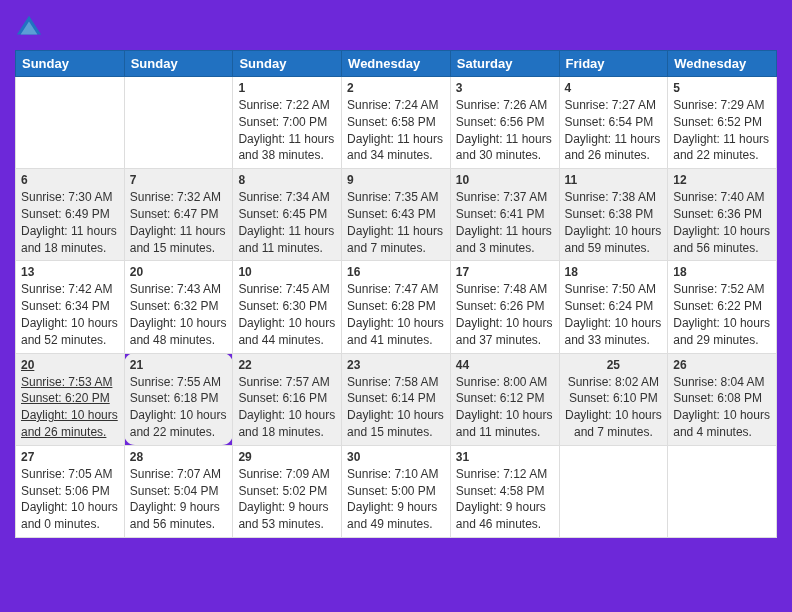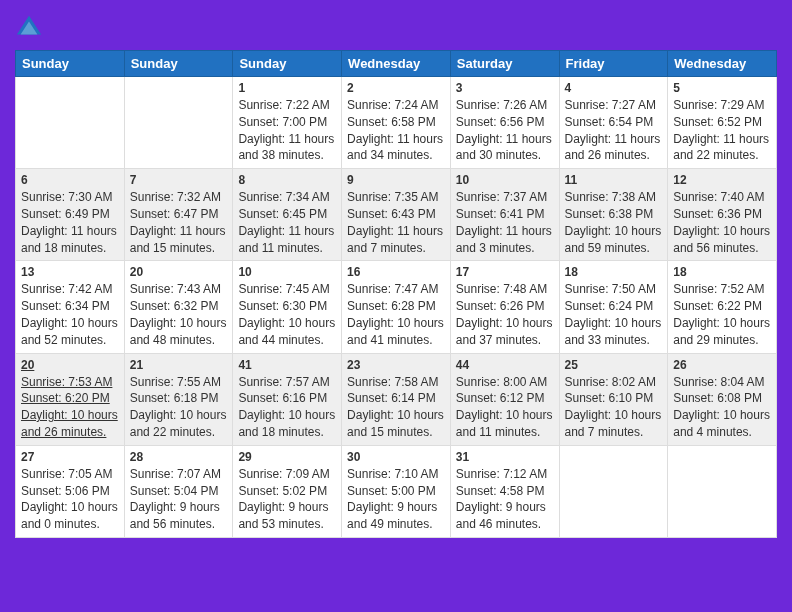--- a/index.html
+++ b/index.html
@@ -219,37 +219,37 @@
           <td>
             <span class="day-num">18</span>
             <div class="day-info">Sunrise: 7:52 AM<br>Sunset: 6:22 PM<br>Daylight: 10 hours and 29 minutes.</div>
           </td>
         </tr>
         <tr class="week-row">
           <td style="background: rgb(239, 239, 239); text-decoration: underline;">
             <span class="day-num">20</span>
             <div class="day-info">Sunrise: 7:53 AM<br>Sunset: 6:20 PM<br>Daylight: 10 hours and 26 minutes.</div>
           </td>
-          <td style="background: rgb(239, 239, 239);">
+          <td style="background: rgb(239, 239, 239); border-radius: 11px;">
             <span class="day-num">21</span>
             <div class="day-info">Sunrise: 7:55 AM<br>Sunset: 6:18 PM<br>Daylight: 10 hours and 22 minutes.</div>
           </td>
           <td style="background: rgb(239, 239, 239);">
-            <span class="day-num">41</span>
+            <span class="day-num">22</span>
             <div class="day-info">Sunrise: 7:57 AM<br>Sunset: 6:16 PM<br>Daylight: 10 hours and 18 minutes.</div>
           </td>
           <td style="background: rgb(239, 239, 239);">
             <span class="day-num">23</span>
             <div class="day-info">Sunrise: 7:58 AM<br>Sunset: 6:14 PM<br>Daylight: 10 hours and 15 minutes.</div>
           </td>
           <td style="background: rgb(239, 239, 239);">
             <span class="day-num">44</span>
             <div class="day-info">Sunrise: 8:00 AM<br>Sunset: 6:12 PM<br>Daylight: 10 hours and 11 minutes.</div>
           </td>
-          <td style="background: rgb(239, 239, 239);">
+          <td style="background: rgb(239, 239, 239); text-align: center;">
             <span class="day-num">25</span>
             <div class="day-info">Sunrise: 8:02 AM<br>Sunset: 6:10 PM<br>Daylight: 10 hours and 7 minutes.</div>
           </td>
           <td style="background: rgb(239, 239, 239);">
             <span class="day-num">26</span>
             <div class="day-info">Sunrise: 8:04 AM<br>Sunset: 6:08 PM<br>Daylight: 10 hours and 4 minutes.</div>
           </td>
         </tr>
         <tr class="week-row">
           <td>

